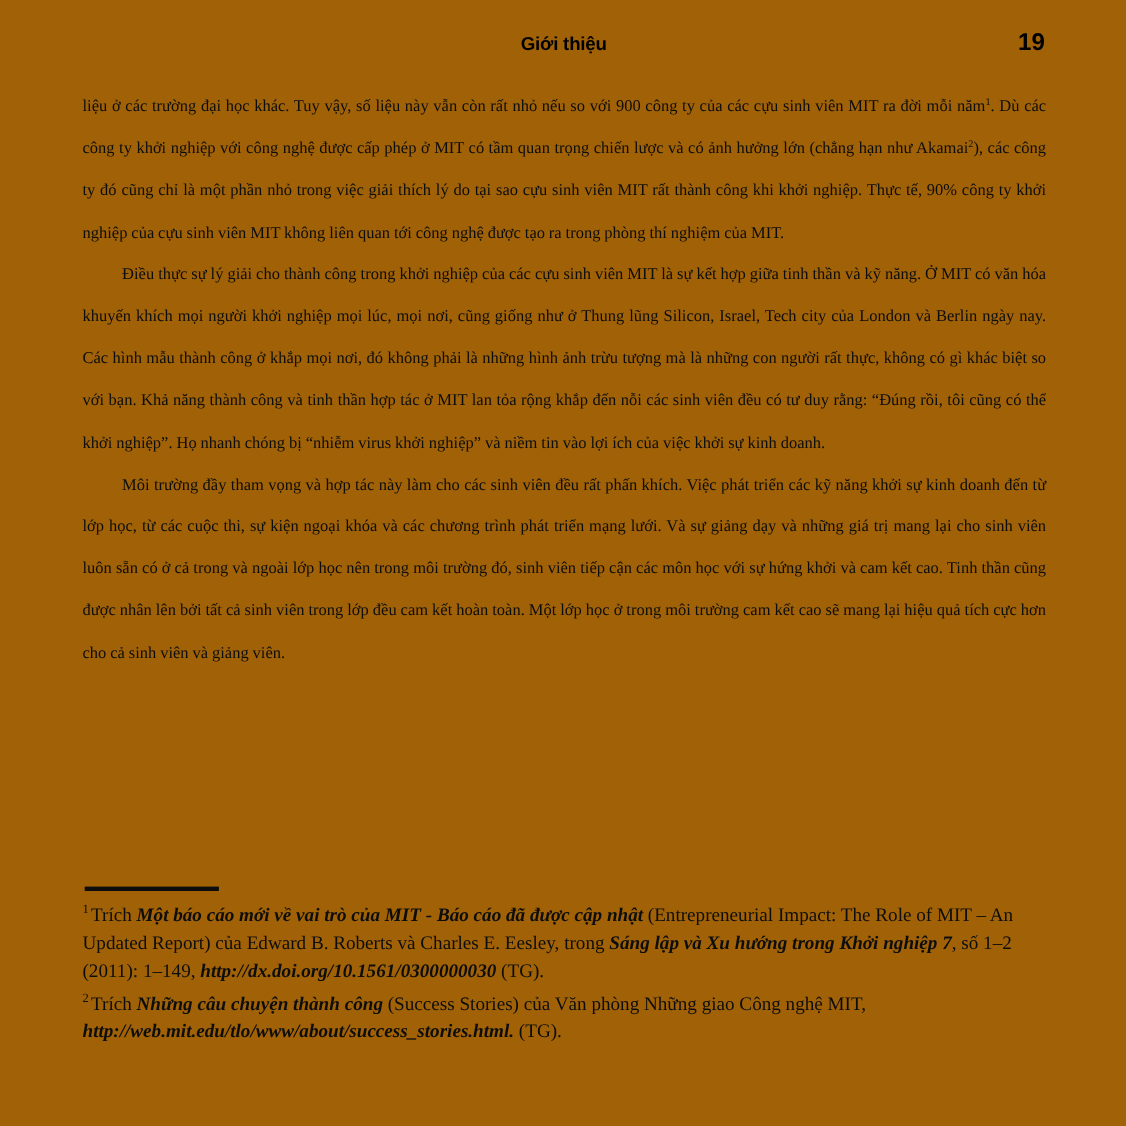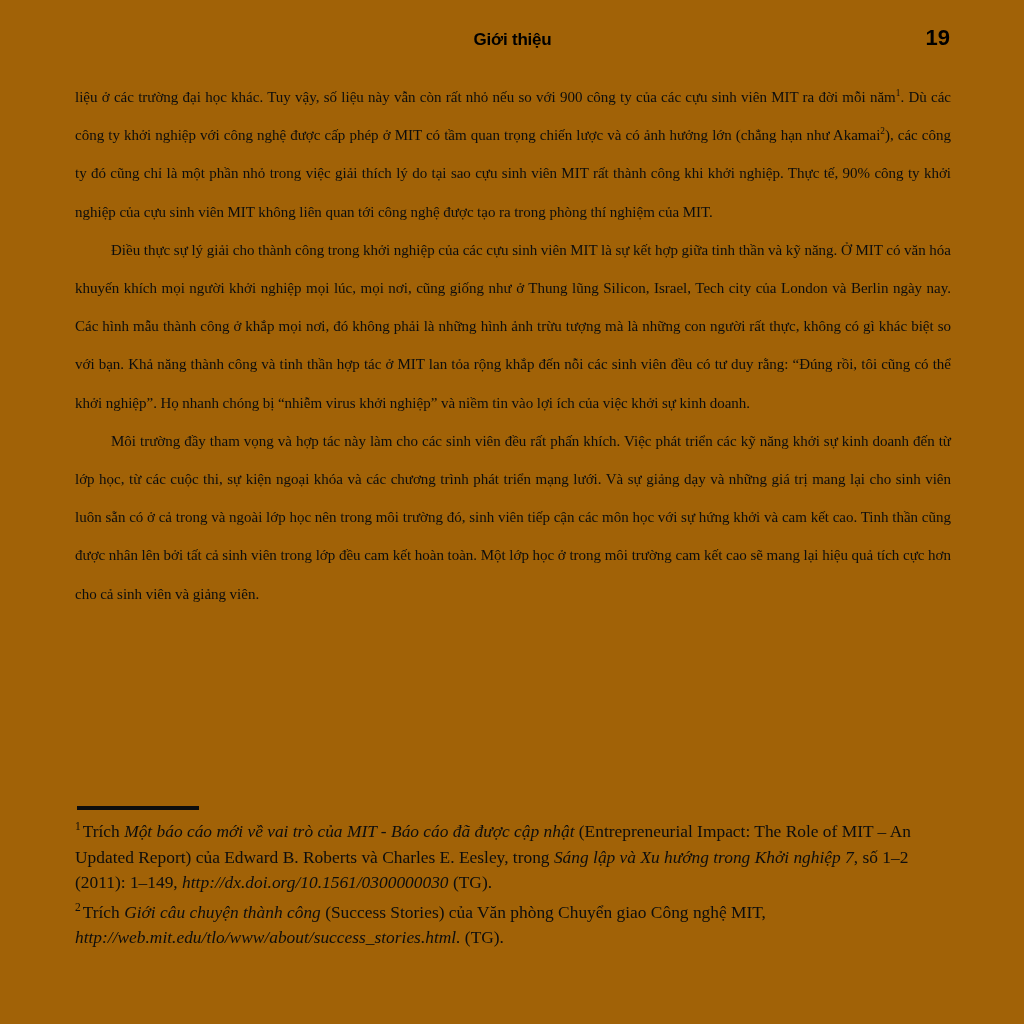--- a/index.html
+++ b/index.html
@@ -97,20 +97,21 @@
     margin-top: 4px;
   }
   .footnote .fn-marker {
     font-size: 0.66em;
     line-height: 0;
     vertical-align: 0.62em;
     margin-right: 2px;
   }
   .footnote i, .para i {
     font-style: italic;
+    font-weight: bold;
   }
 </style>
 </head>
 <body>
 
 <div class="page">
 
   <div class="running-head">
     <span class="running-head-title">Giới thiệu</span>
     <span class="running-head-folio">19</span>
@@ -119,17 +120,17 @@
   <div class="textblock" id="textblock">
       <p class="para"><span>liệu ở các trường đại học khác. Tuy vậy, số liệu này vẫn còn rất nhỏ nếu so với 900 công ty của các cựu sinh viên MIT ra đời mỗi năm</span><sup>1</sup><span>. Dù các công ty khởi nghiệp với công nghệ được cấp phép ở MIT có tầm quan trọng chiến lược và có ảnh hưởng lớn (chẳng hạn như Akamai</span><sup>2</sup><span>), các công ty đó cũng chỉ là một phần nhỏ trong việc giải thích lý do tại sao cựu sinh viên MIT rất thành công khi khởi nghiệp. Thực tế, 90% công ty khởi nghiệp của cựu sinh viên MIT không liên quan tới công nghệ được tạo ra trong phòng thí nghiệm của MIT.</span></p>
       <p class="para"><span>Điều thực sự lý giải cho thành công trong khởi nghiệp của các cựu sinh viên MIT là sự kết hợp giữa tinh thần và kỹ năng. Ở MIT có văn hóa khuyến khích mọi người khởi nghiệp mọi lúc, mọi nơi, cũng giống như ở Thung lũng Silicon, Israel, Tech city của London và Berlin ngày nay. Các hình mẫu thành công ở khắp mọi nơi, đó không phải là những hình ảnh trừu tượng mà là những con người rất thực, không có gì khác biệt so với bạn. Khả năng thành công và tinh thần hợp tác ở MIT lan tỏa rộng khắp đến nỗi các sinh viên đều có tư duy rằng: “Đúng rồi, tôi cũng có thể khởi nghiệp”. Họ nhanh chóng bị “nhiễm virus khởi nghiệp” và niềm tin vào lợi ích của việc khởi sự kinh doanh.</span></p>
       <p class="para"><span>Môi trường đầy tham vọng và hợp tác này làm cho các sinh viên đều rất phấn khích. Việc phát triển các kỹ năng khởi sự kinh doanh đến từ lớp học, từ các cuộc thi, sự kiện ngoại khóa và các chương trình phát triển mạng lưới. Và sự giảng dạy và những giá trị mang lại cho sinh viên luôn sẵn có ở cả trong và ngoài lớp học nên trong môi trường đó, sinh viên tiếp cận các môn học với sự hứng khởi và cam kết cao. Tinh thần cũng được nhân lên bởi tất cả sinh viên trong lớp đều cam kết hoàn toàn. Một lớp học ở trong môi trường cam kết cao sẽ mang lại hiệu quả tích cực hơn cho cả sinh viên và giảng viên.</span></p>
     </div>
 
   <div class="footnote-area">
     <div class="footnote-rule"></div>
     <div id="footnote-list">
         <p class="footnote"><span class="fn-marker">1</span><span>Trích </span><i>Một báo cáo mới về vai trò của MIT - Báo cáo đã được cập nhật</i><span> (Entrepreneurial Impact: The Role of MIT – An Updated Report) của Edward B. Roberts và Charles E. Eesley, trong </span><i>Sáng lập và Xu hướng trong Khởi nghiệp 7</i><span>, số 1–2 (2011): 1–149, </span><i>http://dx.doi.org/10.1561/0300000030</i><span> (TG).</span></p>
-        <p class="footnote"><span class="fn-marker">2</span><span>Trích </span><i>Giới câu chuyện thành công</i><span> (Success Stories) của Văn phòng Chuyển giao Công nghệ MIT, </span><i>http://web.mit.edu/tlo/www/about/success_stories.html.</i><span> (TG).</span></p>
+        <p class="footnote"><span class="fn-marker">2</span><span>Trích </span><i>Những câu chuyện thành công</i><span> (Success Stories) của Văn phòng Những giao Công nghệ MIT, </span><i>http://web.mit.edu/tlo/www/about/success_stories.html.</i><span> (TG).</span></p>
       </div>
   </div>
 
 </div>
 
 </body></html>

